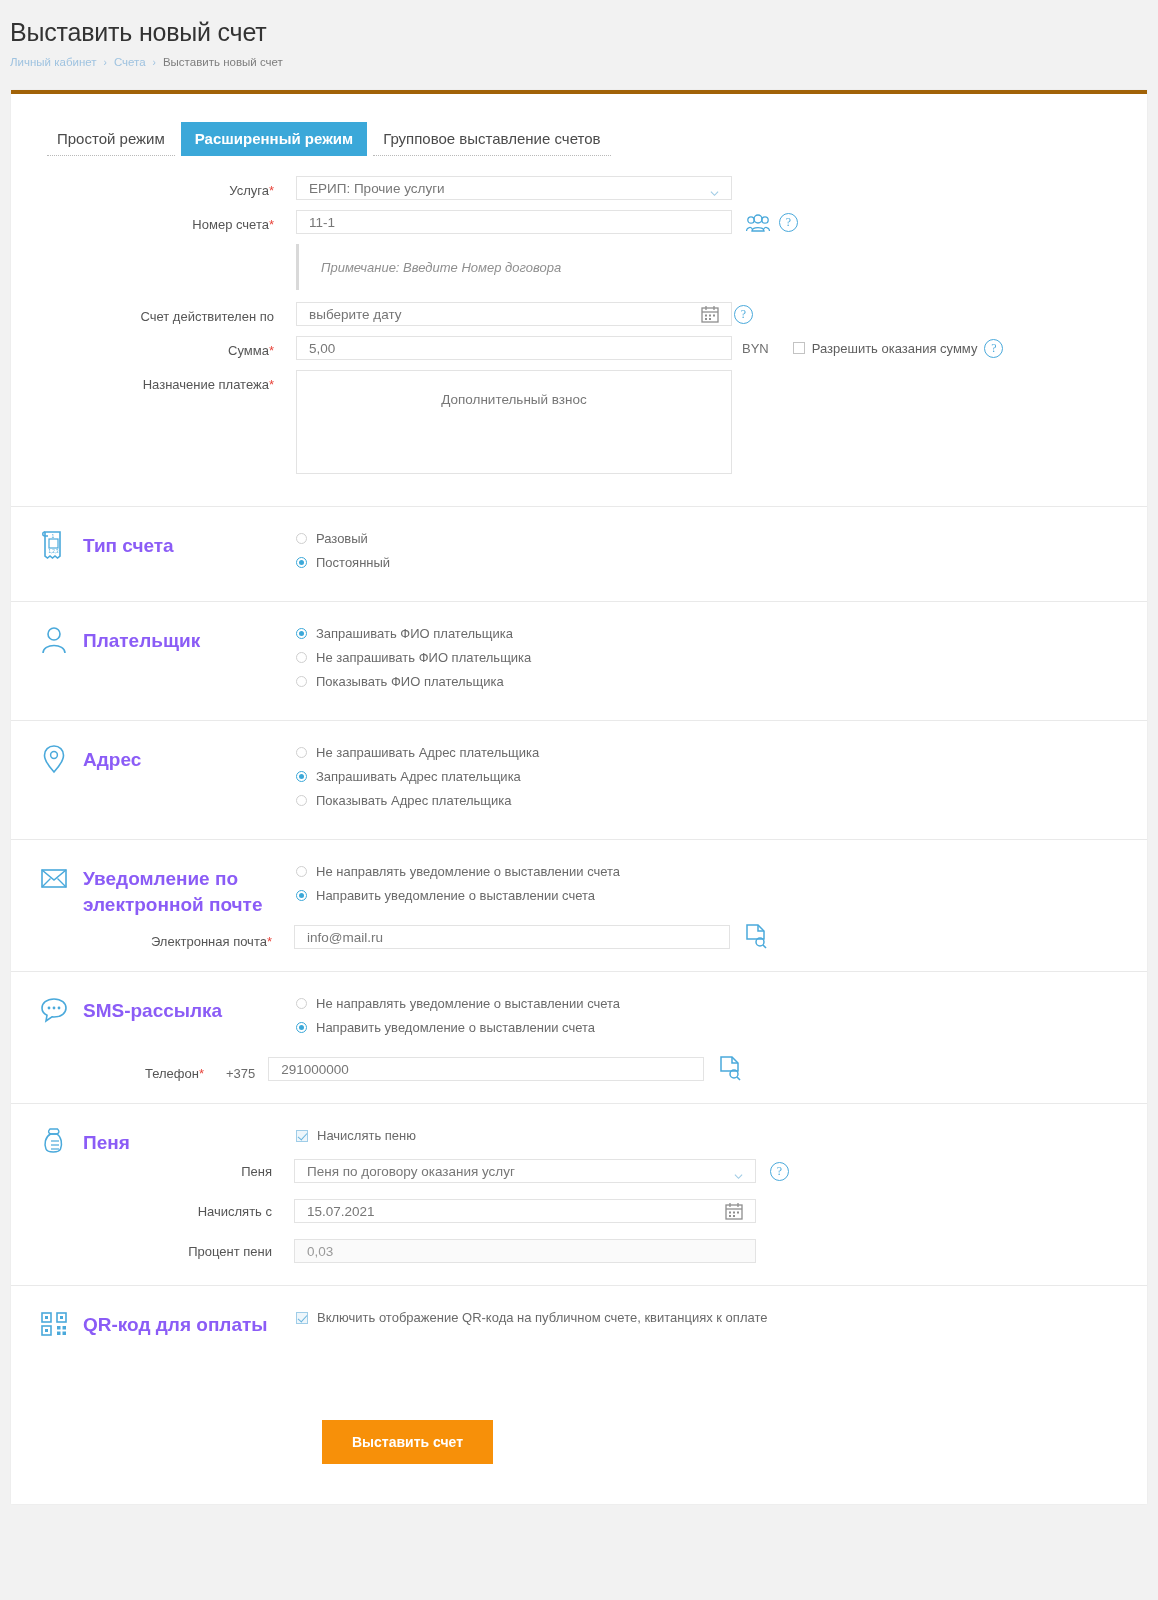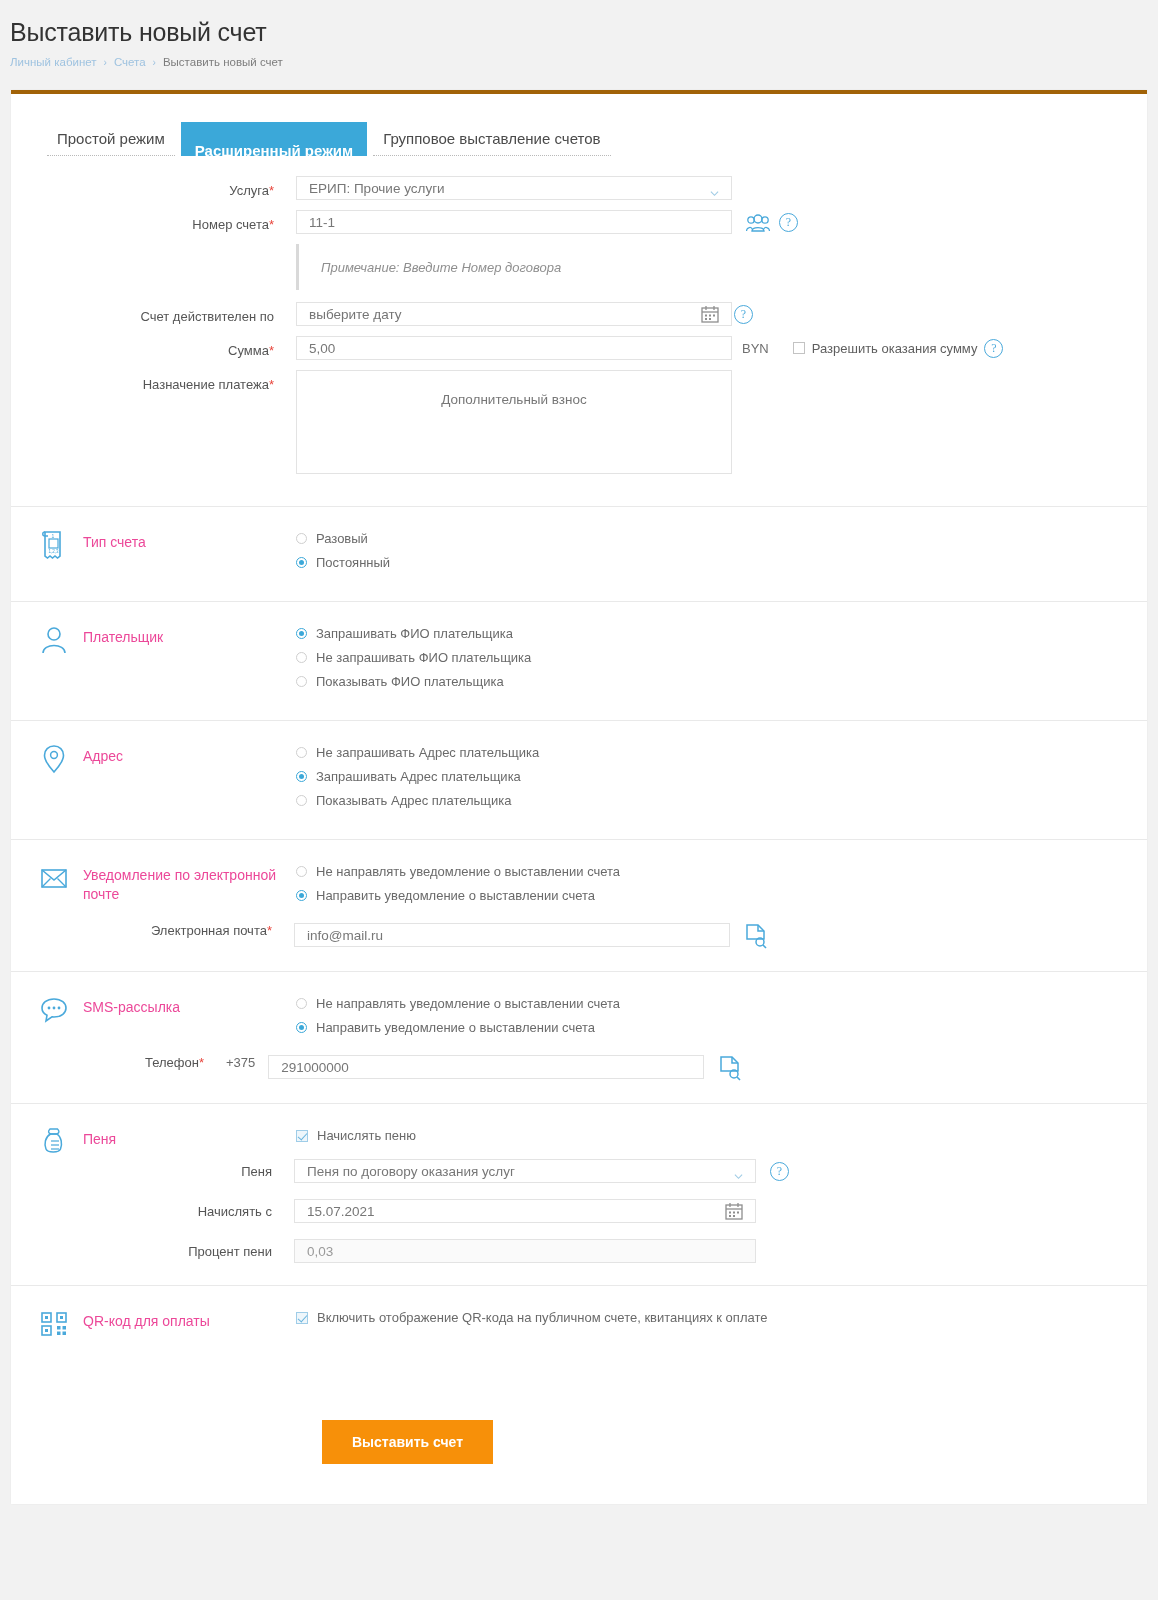--- a/index.html
+++ b/index.html
@@ -61,21 +61,21 @@
     border-bottom: 1px dotted #b9b9b9;
     cursor: pointer;
     height: 34px;
     white-space: nowrap;
   }
   .tab.active {
     background: #3ba8d9;
     color: #ffffff;
     font-weight: bold;
     border-bottom: none;
-    padding: 20px 14px 7px 14px;
+    padding: 8px 14px 7px 14px;
     text-align: right;
   }
 
   
   .form-body { padding: 8px 0 22px 0; }
   .row {
     display: flex;
     align-items: flex-start;
     margin-bottom: 10px;
   }
@@ -192,23 +192,23 @@
   }
   .sec-head {
     width: 285px;
     display: flex;
     align-items: flex-start;
     gap: 14px;
     padding-left: 28px;
   }
   .sec-icon { width: 30px; height: 32px; flex: none; }
   .sec-title {
-    font-size: 14px;
-    color: #ec4899;
-    font-weight: 400;
+    font-size: 19px;
+    color: #8b5cf6;
+    font-weight: 700;
     line-height: 1.35;
     padding-top: 4px;
   }
   .sec-body { flex: 1; padding-top: 2px; }
 
   .radio-line {
     display: flex; align-items: center; gap: 9px;
     margin-bottom: 9px;
     font-size: 13px; color: #6a6a6a;
     cursor: pointer;
@@ -229,21 +229,21 @@
     left: 2px; top: 2px;
     width: 5px; height: 5px;
     border-radius: 50%;
     background: #3ba8d9;
   }
   .chk-line {
     display: flex; align-items: center; gap: 9px;
     font-size: 13px; color: #6a6a6a; cursor: pointer;
   }
 
-  .sub-row { display: flex; align-items: flex-start; margin-top: 20px; }
+  .sub-row { display: flex; align-items: flex-end; margin-top: 20px; }
   .sub-lbl {
     width: 283px; text-align: right; padding-right: 22px;
     font-size: 13px; color: #555555; white-space: nowrap;
   }
   .prefix { font-size: 13px; color: #6a6a6a; margin-right: 13px; }
 
   
   .pen-row { display: flex; align-items: center; margin-top: 16px; }
   .pen-lbl {
     width: 283px; text-align: right; padding-right: 22px;

